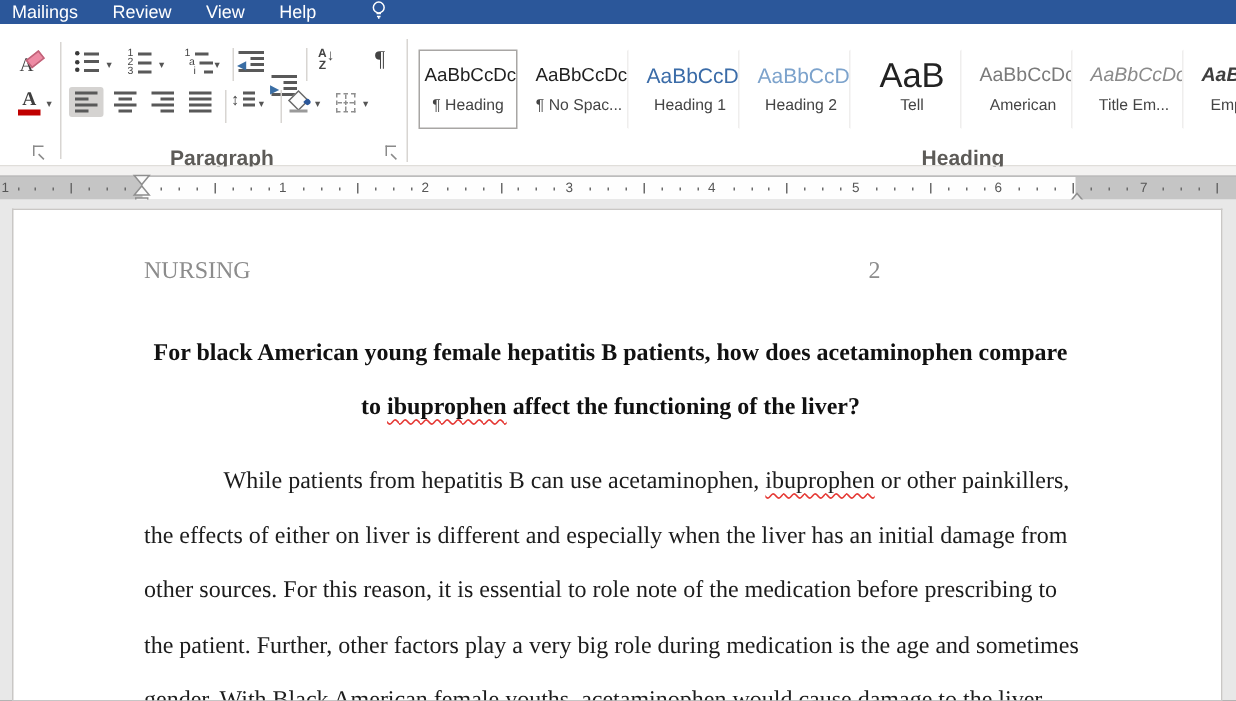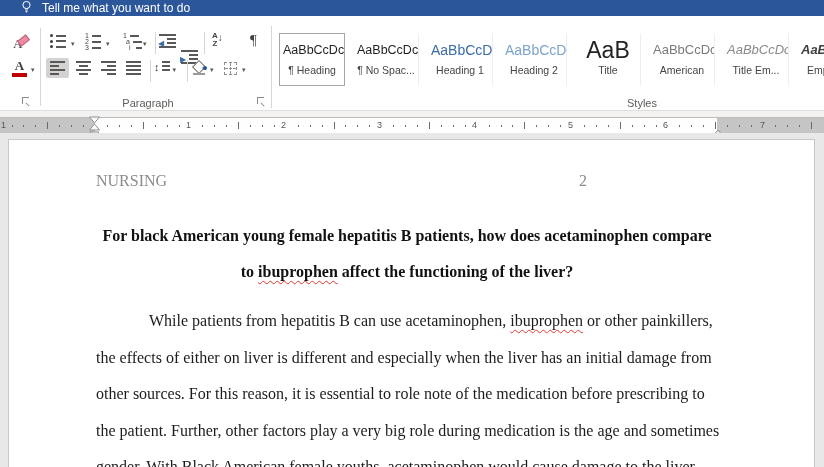--- a/index.html
+++ b/index.html
@@ -10,21 +10,21 @@
   .menubar{position:absolute;top:0;left:0;width:824px;height:16px;background:#2b579a;
            display:flex;align-items:center;padding-left:8px;box-sizing:border-box;}
   .menu-item{color:#fff;font-size:12px;margin-right:23px;line-height:16px;cursor:default;}
   .tellme{display:flex;align-items:center;color:#fff;font-size:12px;margin-left:12px;}
   .bulb{margin-right:9px;display:inline-block;}
 
   
   .ribbon{position:absolute;top:16px;left:0;width:824px;height:95px;background:#fff;
           border-bottom:1px solid #e0deda;box-sizing:border-box;}
   .vdiv{position:absolute;width:1px;background:#d8d5d2;}
-  .grp-label{position:absolute;top:81px;font-size:11px;color:#5d5b58;text-align:center;}
+  .grp-label{position:absolute;top:81px;font-size:14px;color:#5d5b58;text-align:center;font-weight:bold;}
   .btn{position:absolute;cursor:default;}
   .caret{font-size:7px;color:#555;line-height:7px;}
 
   
   .bars span{display:block;height:2px;background:#595959;margin-bottom:2px;}
   .al-left span:nth-child(even){width:9px;} .al-left span:nth-child(odd){width:15px;}
   .al-center span:nth-child(even){width:9px;margin:0 auto 2px;} .al-center span:nth-child(odd){width:15px;}
   .al-right span:nth-child(even){width:9px;margin-left:auto;} .al-right span:nth-child(odd){width:15px;}
   .al-just span{width:15px;}
   .sel-box{background:#d5d3d1;border-radius:2px;padding:3px 4px 1px 4px;}
@@ -101,28 +101,33 @@
   .doc-line.body.indent{left:140px;}
   .misspell{text-decoration:underline;text-decoration-style:wavy;text-decoration-color:#e53935;
             text-decoration-thickness:1px;text-underline-offset:3px;}
 </style>
 </head>
 <body>
 
 <div class="screen">
 
   <div class="menubar">
+    <span id="menu-items" style="display:flex;">
+        <span class="menu-item">Mailings</span>
+        <span class="menu-item">Review</span>
+        <span class="menu-item">View</span>
+        <span class="menu-item">Help</span>
+      </span>
     <span class="tellme">
       <span class="bulb">
         <svg width="13" height="14" viewBox="0 0 13 14">
           <circle cx="6.5" cy="5" r="3.6" fill="none" stroke="#fff" stroke-width="1"></circle>
           <path d="M5 9 h3 M5.3 11 h2.4 M6.5 11 v1.5" stroke="#fff" stroke-width="1" fill="none"></path>
         </svg>
       </span>
-      <span>Tell me what you want to do</span>
     </span>
   </div>
 
   <div class="ribbon">
 
     <div class="btn" style="left:13px;top:18px;">
       <span class="clrA">A<span class="eraser"></span></span>
     </div>
     <div class="btn" style="left:12px;top:44px;display:flex;align-items:flex-start;">
       <span class="fontA">A<span class="bar"></span></span>
@@ -275,36 +280,36 @@
         <div class="style-item">
           <div class="style-sample ss-h1">AaBbCcDc</div>
           <div class="style-label">Heading 1</div>
         </div>
         <div class="style-item">
           <div class="style-sample ss-h2">AaBbCcDc</div>
           <div class="style-label">Heading 2</div>
         </div>
         <div class="style-item">
           <div class="style-sample ss-title">AaB</div>
-          <div class="style-label">Title</div>
+          <div class="style-label">Tell</div>
         </div>
         <div class="style-item">
           <div class="style-sample ss-subtitle">AaBbCcDc</div>
           <div class="style-label">American</div>
         </div>
         <div class="style-item">
           <div class="style-sample ss-subtle">AaBbCcDc</div>
           <div class="style-label">Title Em...</div>
         </div>
         <div class="style-item">
           <div class="style-sample ss-emphasis">AaBbCcDc</div>
           <div class="style-label">Emphasis</div>
         </div>
       </div>
-    <div class="grp-label" style="left:590px;width:104px;">Styles</div>
+    <div class="grp-label" style="left:590px;width:104px;">Heading</div>
   </div>
 
   <div class="scroll-gap"></div>
   <div class="ruler" id="ruler">
     <div class="ruler-active"></div>
   <div class="tick" style="left: 11.5px; width: 1px; height: 2px; top: 7px;"></div>
       <div class="tick" style="left: 23.4px; width: 1px; height: 2px; top: 7px;"></div>
       <div class="tick" style="left: 35.4px; width: 1px; height: 2px; top: 7px;"></div>
       <div class="tick" style="left: 47.3px; width: 1px; height: 7px; top: 4px;"></div>
       <div class="tick" style="left: 59.2px; width: 1px; height: 2px; top: 7px;"></div>

